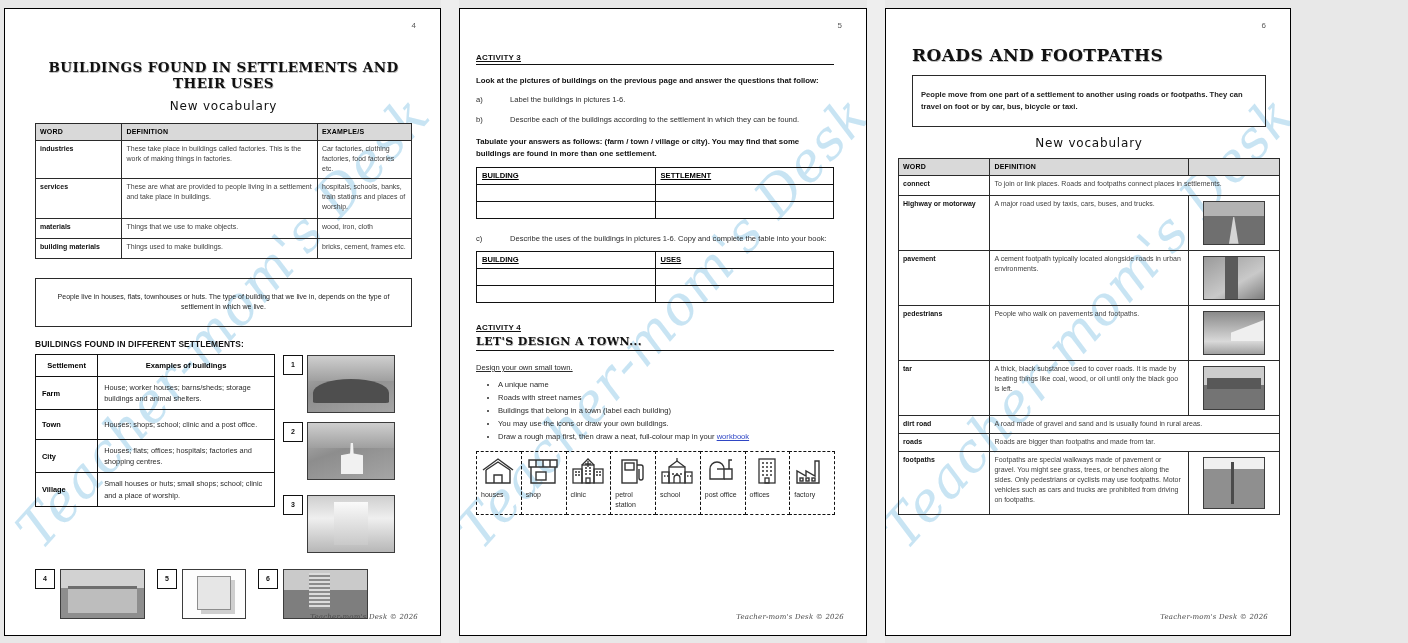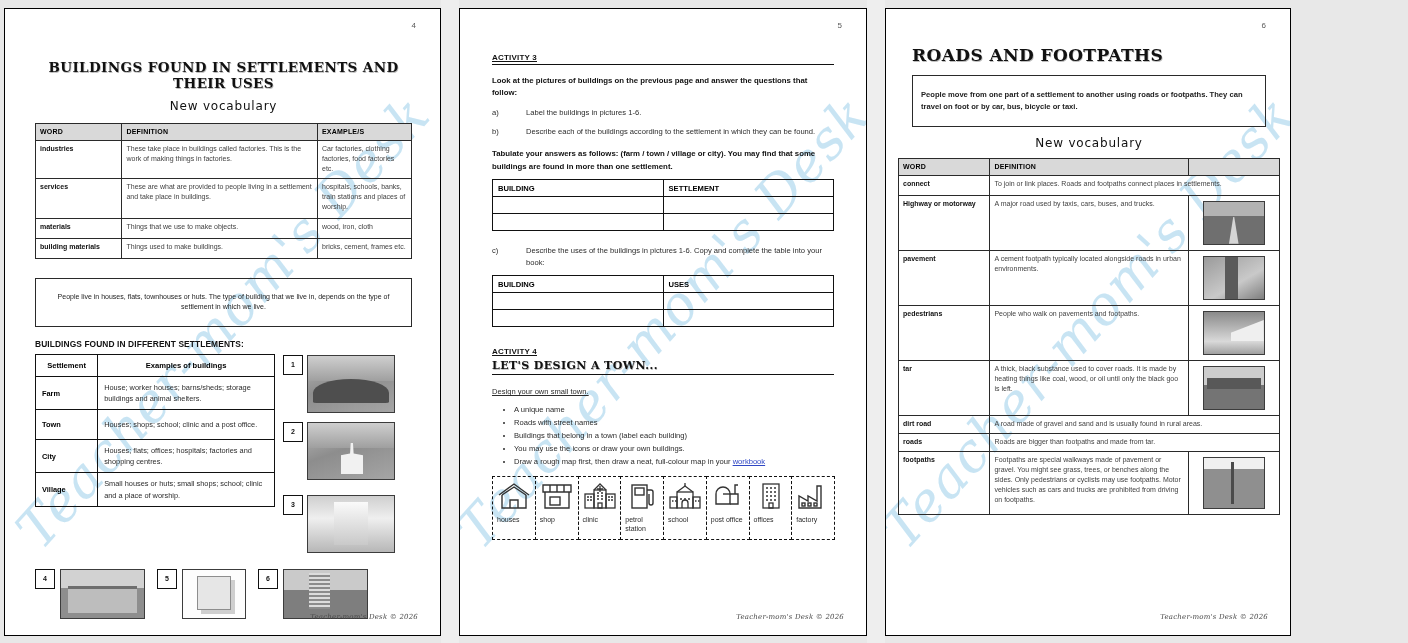--- a/index.html
+++ b/index.html
@@ -213,21 +213,21 @@
   .qrow { display: flex; font-size: 7.6px; color: #2b2b2b; line-height: 1.6; margin-top: 7px; }
   .qrow .lbl { width: 34px; flex: 0 0 34px; }
   table.blank {
     border-collapse: collapse; width: 100%; font-size: 7.6px;
   }
   table.blank td, table.blank th {
     border: 1.2px solid #111; height: 12px; padding: 2px 5px;
     text-align: left; vertical-align: middle;
   }
   table.blank th { font-weight: bold; }
-  table.blank th span { }
+  table.blank th span { text-decoration: underline; }
   ul.town { margin: 4px 0 0 0; padding-left: 22px; }
   ul.town li { font-size: 7.6px; color: #2b2b2b; line-height: 1.72; }
   a.wblink { color: #2f46c4; text-decoration: underline; }
   .iconstrip { display: flex; margin-top: 8px; }
   .iconcell {
     border: 1.2px dashed #111;
     flex: 1 1 0; min-width: 0;
     padding: 4px 3px 5px 4px;
     display: flex; flex-direction: column; gap: 4px;
     margin-right: -1.2px;
@@ -359,21 +359,21 @@
   </div>
 
   <div class="gutter"></div>
 
   <div class="page" id="page5">
     <div class="watermark">
       <span>Teacher-mom's Desk</span>
     </div>
     <div class="pagenum">5</div>
 
-    <div class="content" style="padding: 44px 32px 0 32px;">
+    <div class="content" style="padding: 44px 32px 0 16px;">
       <div class="act-head">ACTIVITY 3</div>
       <div class="rule"></div>
 
       <div class="p-bold" style="margin-top:10px;">Look at the pictures of buildings on the previous page and answer the questions that follow:</div>
 
       <div class="qrow">
         <div class="lbl">a)</div>
         <div>Label the buildings in pictures 1-6.</div>
       </div>
       <div class="qrow">

